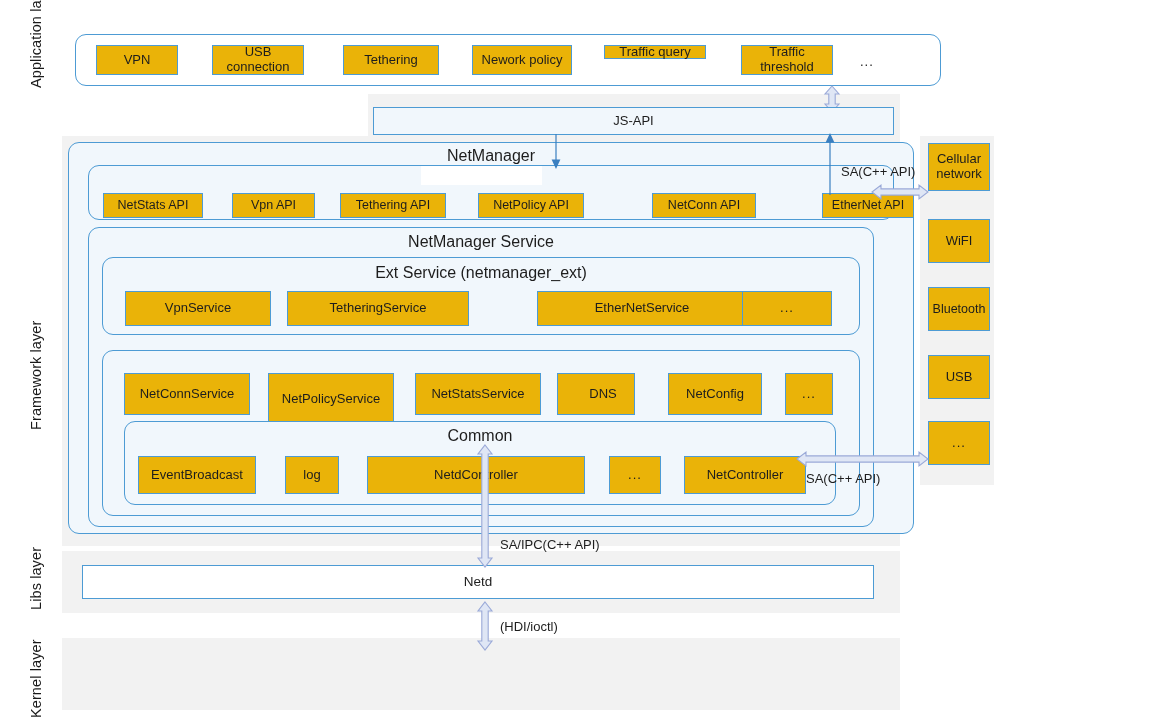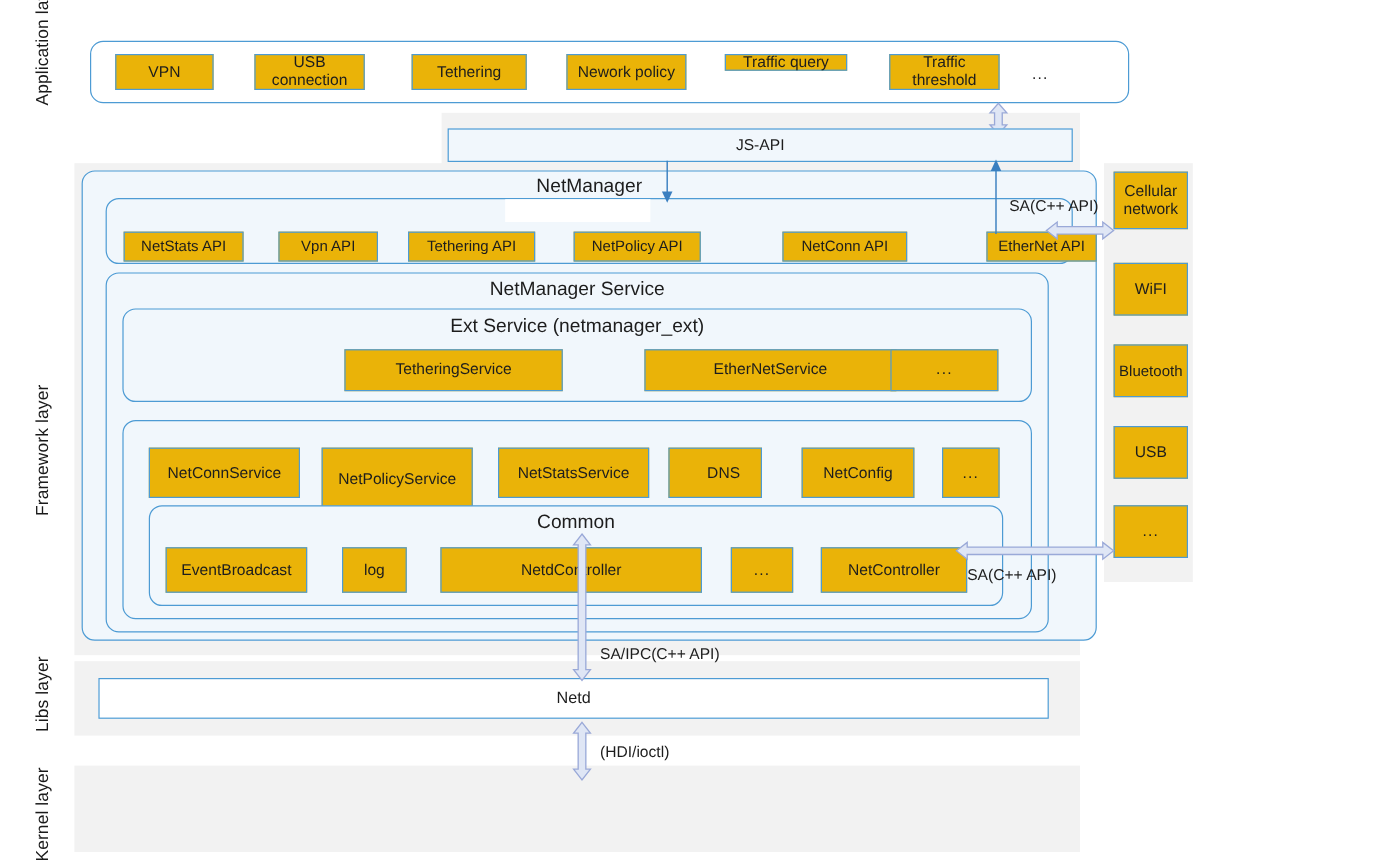--- a/index.html
+++ b/index.html
@@ -138,20 +138,21 @@
       <polygon points="8,0 3.6,9.5 12.4,9.5" fill="#3a7fc0"></polygon>
     </svg>
   </div>
 
   <div class="rbox" style="left:88px; top:227px; width:786px; height:300px;"></div>
   <div class="caption" style="left:88px; top:233px; width:786px;">NetManager Service</div>
 
   <div class="rbox" style="left:102px; top:257px; width:758px; height:78px;"></div>
   <div class="caption" style="left:102px; top:264px; width:758px;">Ext Service (netmanager_ext)</div>
 
+  <div class="sqbox" style="left:125px; top:291px; width:146px; height:35px;">VpnService</div>
   <div class="sqbox" style="left:287px; top:291px; width:182px; height:35px;">TetheringService</div>
   <div class="sqbox" style="left:513px; top:291px; width:210px; height:35px;margin-left:24px;">EtherNetService</div>
   <div class="sqbox ell" style="left:742px; top:291px; width:90px; height:35px;">...</div>
 
   <div class="rbox" style="left:102px; top:350px; width:758px; height:166px;"></div>
 
   <div class="sqbox" style="left:124px; top:373px; width:126px; height:42px;">NetConnService</div>
   <div class="sqbox" style="left:268px; top:373px; width:126px; height:52px;">NetPolicyService</div>
   <div class="sqbox" style="left:415px; top:373px; width:126px; height:42px;">NetStatsService</div>
   <div class="sqbox" style="left:557px; top:373px; width:78px; height:42px;padding-left:14px;">DNS</div>

